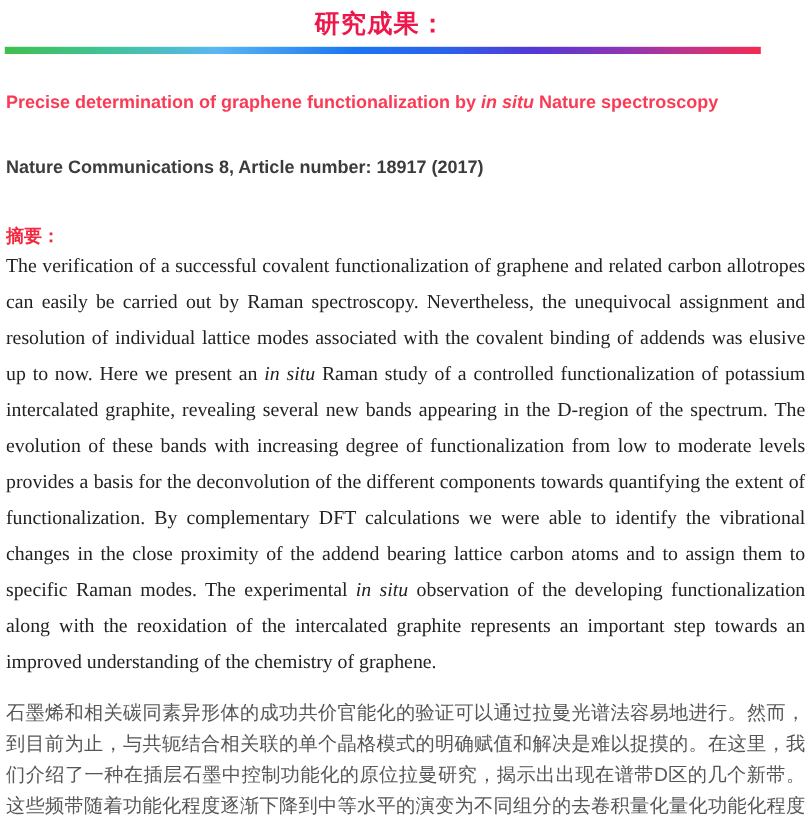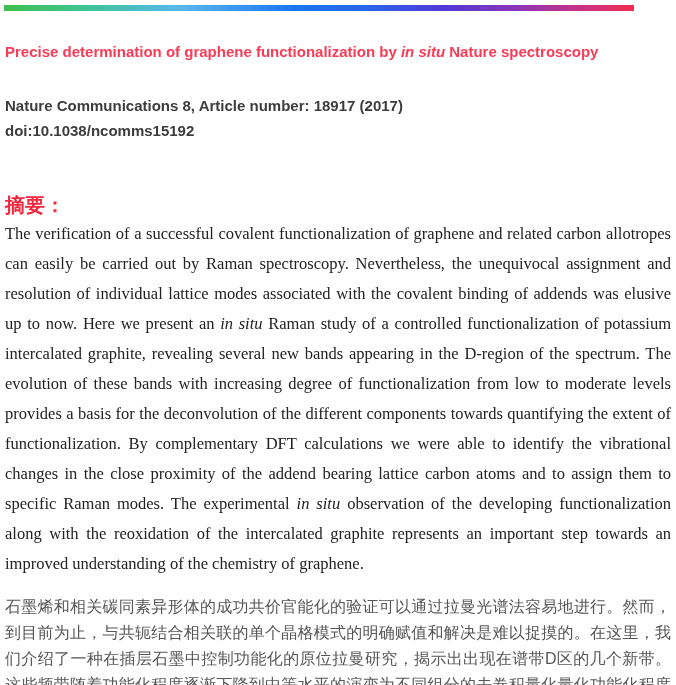--- a/index.html
+++ b/index.html
@@ -43,22 +43,22 @@
 
   .journal-info {
     margin: 32px 5px 0 5px;
     font-size: 15px;
     font-weight: bold;
     color: var(--journal_text, #3c3c3c);
     line-height: 25px;
   }
 
   .abstract-heading {
-    margin: 49px 5px 0 5px;
-    font-size: 20px;
+    margin: 36px 5px 0 5px;
+    font-size: 15px;
     font-weight: bold;
     color: var(--heading_red, #f3273e);
   }
 
   .abstract-paragraph {
     margin: 0 5px 0 5px;
     font-family: "Liberation Serif", "DejaVu Serif", serif;
     font-size: 16.5px;
     line-height: 30px;
     text-align: justify;
@@ -71,27 +71,27 @@
     font-size: 16px;
     line-height: 26px;
     text-align: justify;
     color: var(--chinese_text, #565656);
   }
 </style>
 </head>
 <body>
 
 <div class="header">
+  <h1 class="page-title">研究成果：</h1>
   <div class="gradient-bar"></div>
 </div>
 
 <h2 class="article-title"><span>Precise determination of graphene functionalization by </span><em>in situ</em><span> Nature spectroscopy</span></h2>
 
 <div class="journal-info">
   <div>Nature Communications 8, Article number: 18917 (2017)</div>
-  <div>doi:10.1038/ncomms15192</div>
 </div>
 
 <h3 class="abstract-heading">摘要：</h3>
 
 <p class="abstract-paragraph"><span>The verification of a successful covalent functionalization of graphene and related carbon allotropes can easily be carried out by Raman spectroscopy. Nevertheless, the unequivocal assignment and resolution of individual lattice modes associated with the covalent binding of addends was elusive up to now. Here we present an </span><em>in situ</em><span> Raman study of a controlled functionalization of potassium intercalated graphite, revealing several new bands appearing in the D-region of the spectrum. The evolution of these bands with increasing degree of functionalization from low to moderate levels provides a basis for the deconvolution of the different components towards quantifying the extent of functionalization. By complementary DFT calculations we were able to identify the vibrational changes in the close proximity of the addend bearing lattice carbon atoms and to assign them to specific Raman modes. The experimental </span><em>in situ</em><span> observation of the developing functionalization along with the reoxidation of the intercalated graphite represents an important step towards an improved understanding of the chemistry of graphene.</span></p>
 
 <p class="chinese-paragraph">石墨烯和相关碳同素异形体的成功共价官能化的验证可以通过拉曼光谱法容易地进行。然而，到目前为止，与共轭结合相关联的单个晶格模式的明确赋值和解决是难以捉摸的。在这里，我们介绍了一种在插层石墨中控制功能化的原位拉曼研究，揭示出出现在谱带D区的几个新带。这些频带随着功能化程度逐渐下降到中等水平的演变为不同组分的去卷积量化量化功能化程度提供了基础。通过互补DFT计算，我们能够识别靠近负载格子碳原子的附近的振动变化并将其分配给特定的拉曼模式。开发功能化的实验原位观察以及插层石墨的再氧化代表了改进对石墨烯化学性质的理解的重要步骤。</p>
 
 </body></html>

